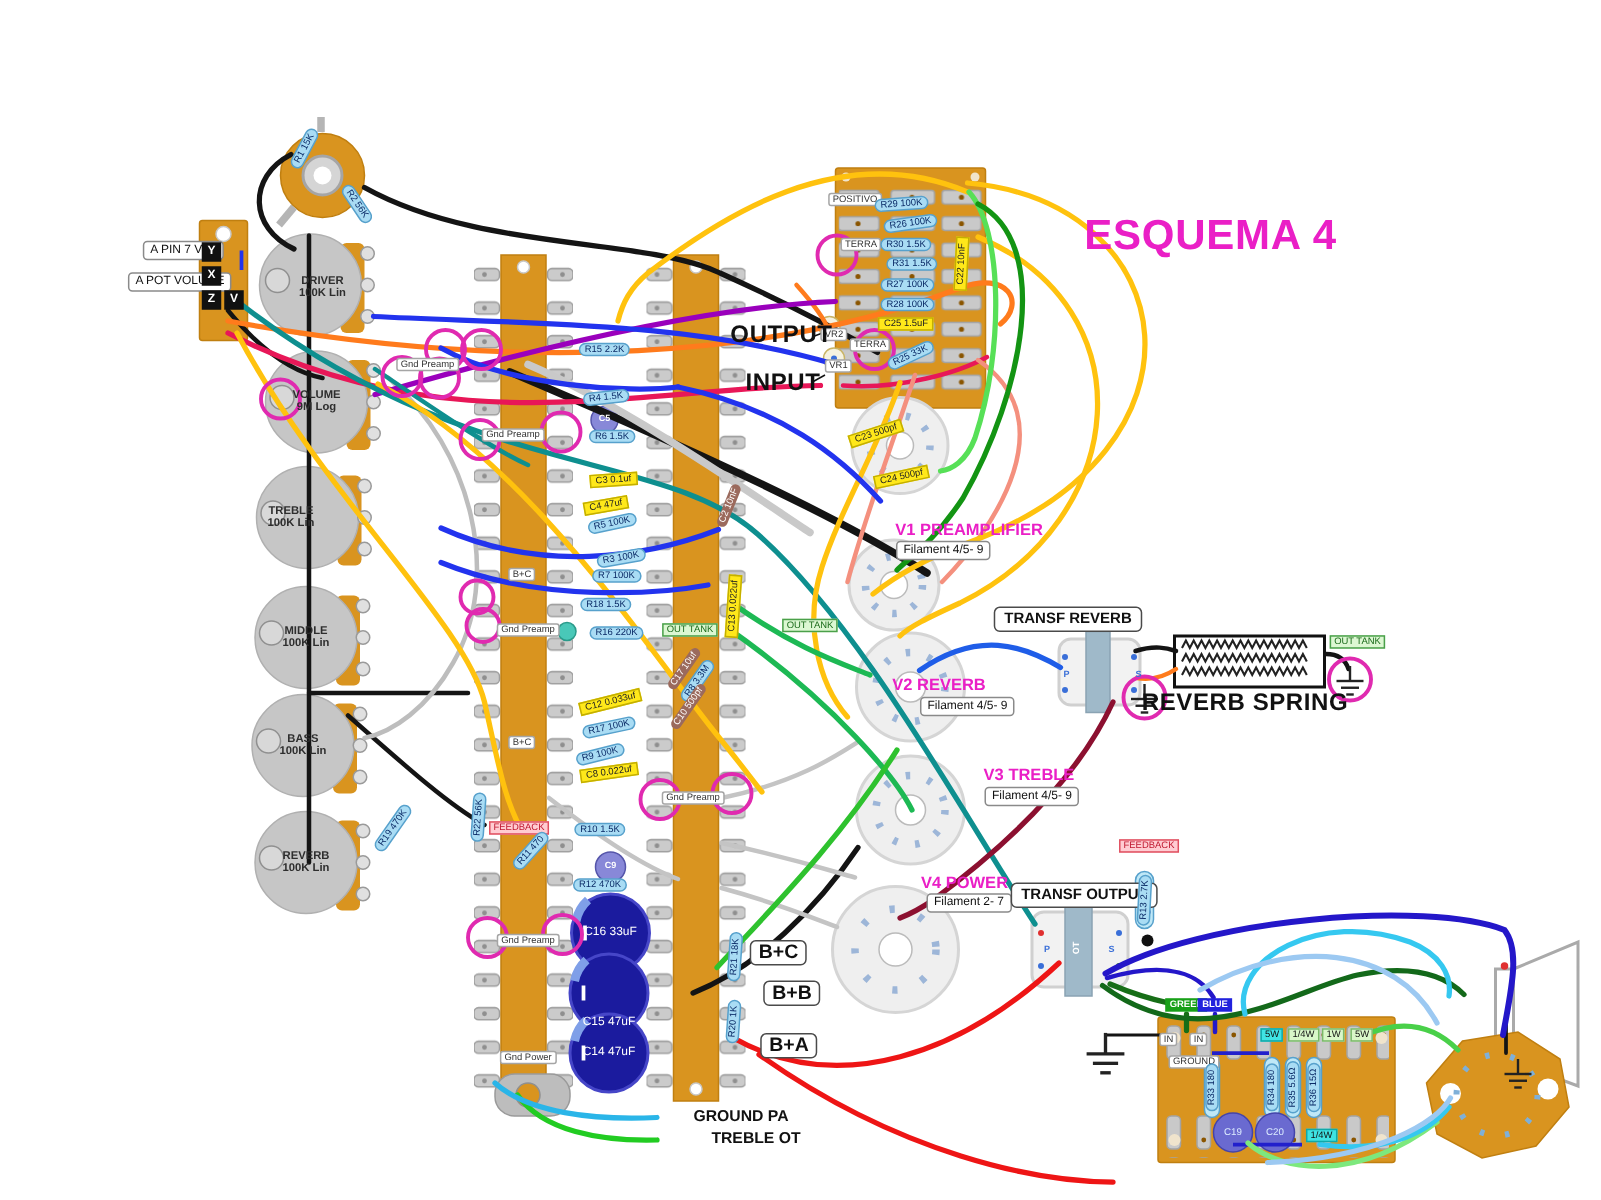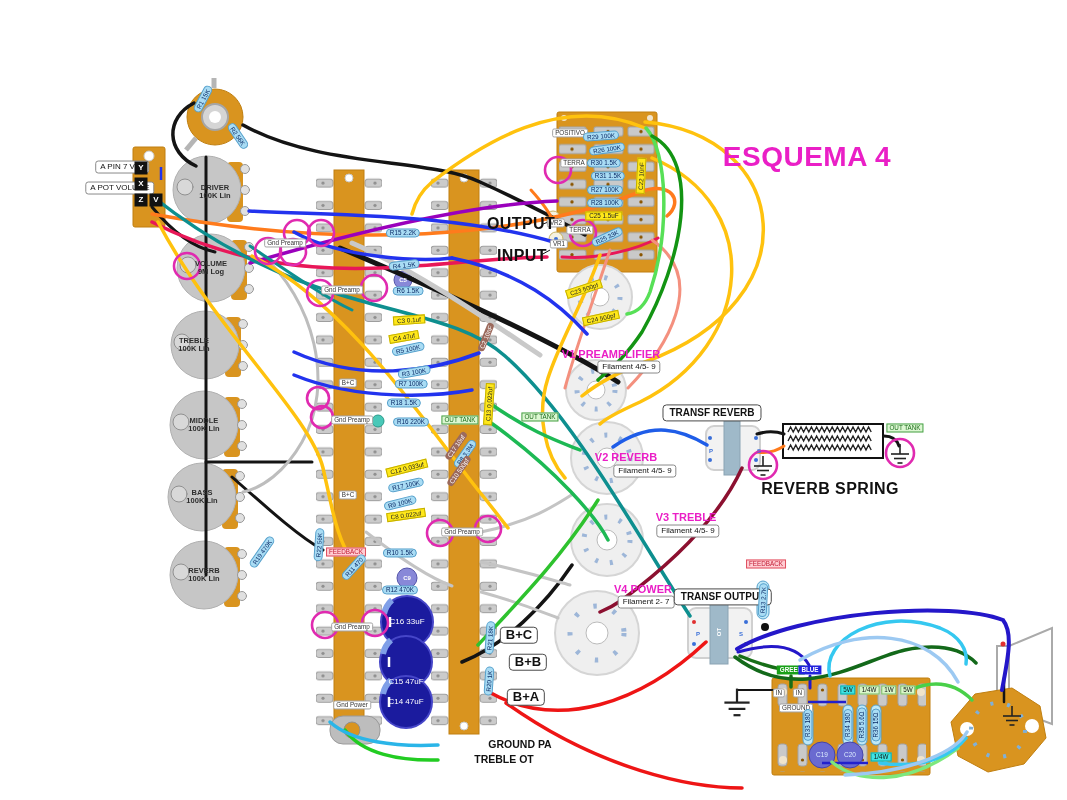--- a/index.html
+++ b/index.html
@@ -426,50 +426,50 @@
       <span class="lb res" style="left: 400px; top: 590px; transform: translate(-50%, -50%);">R12 470K</span>
       <span class="lb capw" style="left: 407px; top: 622px; transform: translate(-50%, -50%);">C16 33uF</span>
       <span class="lb capw" style="left: 406px; top: 682px; transform: translate(-50%, -50%);">C15 47uF</span>
       <span class="lb capw" style="left: 406px; top: 702px; transform: translate(-50%, -50%);">C14 47uF</span>
       <span class="lb res" style="left: 490px; top: 638px; transform: translate(-50%, -50%) rotate(-86deg);">R21 18K</span>
       <span class="lb res" style="left: 489px; top: 681px; transform: translate(-50%, -50%) rotate(-86deg);">R20 1K</span>
       <span class="lb bplus" style="left: 519px; top: 635px; transform: translate(-50%, -50%);">B+C</span>
       <span class="lb bplus" style="left: 528px; top: 662px; transform: translate(-50%, -50%);">B+B</span>
       <span class="lb bplus" style="left: 526px; top: 697px; transform: translate(-50%, -50%);">B+A</span>
       <span class="lb boxed-sm" style="left: 352px; top: 705px; transform: translate(-50%, -50%);">Gnd Power</span>
-      <span class="lb plain" style="left: 520px; top: 745px; transform: translate(-50%, -50%);">GROUND PA</span>
+      <span class="lb plain" style="left: 494px; top: 745px; transform: translate(-50%, -50%);">GROUND PA</span>
       <span class="lb plain" style="left: 504px; top: 760px; transform: translate(-50%, -50%);">TREBLE OT</span>
       <span class="lb boxed-sm" style="left: 570px; top: 133px; transform: translate(-50%, -50%);">POSITIVO</span>
       <span class="lb boxed-sm" style="left: 574px; top: 163px; transform: translate(-50%, -50%);">TERRA</span>
       <span class="lb boxed-sm" style="left: 580px; top: 230px; transform: translate(-50%, -50%);">TERRA</span>
       <span class="lb res" style="left: 601px; top: 136px; transform: translate(-50%, -50%) rotate(-4deg);">R29 100K</span>
       <span class="lb res" style="left: 607px; top: 149px; transform: translate(-50%, -50%) rotate(-8deg);">R26 100K</span>
       <span class="lb res" style="left: 604px; top: 163px; transform: translate(-50%, -50%);">R30 1.5K</span>
       <span class="lb res" style="left: 608px; top: 176px; transform: translate(-50%, -50%);">R31 1.5K</span>
       <span class="lb res" style="left: 605px; top: 190px; transform: translate(-50%, -50%);">R27 100K</span>
       <span class="lb res" style="left: 605px; top: 203px; transform: translate(-50%, -50%);">R28 100K</span>
       <span class="lb capy" style="left: 604px; top: 216px; transform: translate(-50%, -50%);">C25 1.5uF</span>
       <span class="lb res" style="left: 607px; top: 237px; transform: translate(-50%, -50%) rotate(-25deg);">R25 33K</span>
       <span class="lb capy" style="left: 641px; top: 176px; transform: translate(-50%, -50%) rotate(-87deg);">C22 10nF</span>
       <span class="lb boxed-sm" style="left: 556px; top: 223px; transform: translate(-50%, -50%);">VR2</span>
       <span class="lb boxed-sm" style="left: 559px; top: 244px; transform: translate(-50%, -50%);">VR1</span>
       <span class="lb plain-lg" style="left: 521px; top: 224px; transform: translate(-50%, -50%);">OUTPUT</span>
       <span class="lb plain-lg" style="left: 522px; top: 256px; transform: translate(-50%, -50%);">INPUT</span>
       <span class="lb capy" style="left: 584px; top: 289px; transform: translate(-50%, -50%) rotate(-18deg);">C23 500pf</span>
       <span class="lb capy" style="left: 601px; top: 318px; transform: translate(-50%, -50%) rotate(-12deg);">C24 500pf</span>
-      <span class="lb vlabel" style="left: 611px; top: 354px; transform: translate(-50%, -50%);">V1 PREAMPLIFIER</span>
+      <span class="lb vlabel" style="left: 646px; top: 354px; transform: translate(-50%, -50%);">V1 PREAMPLIFIER</span>
       <span class="lb boxed" style="left: 629px; top: 367px; transform: translate(-50%, -50%);">Filament 4/5- 9</span>
       <span class="lb vlabel" style="left: 626px; top: 457px; transform: translate(-50%, -50%);">V2 REVERB</span>
       <span class="lb boxed" style="left: 645px; top: 471px; transform: translate(-50%, -50%);">Filament 4/5- 9</span>
       <span class="lb vlabel" style="left: 686px; top: 517px; transform: translate(-50%, -50%);">V3 TREBLE</span>
       <span class="lb boxed" style="left: 688px; top: 531px; transform: translate(-50%, -50%);">Filament 4/5- 9</span>
       <span class="lb vlabel" style="left: 643px; top: 589px; transform: translate(-50%, -50%);">V4 POWER</span>
       <span class="lb boxed" style="left: 646px; top: 602px; transform: translate(-50%, -50%);">Filament 2- 7</span>
       <span class="lb boxed-lg" style="left: 712px; top: 413px; transform: translate(-50%, -50%);">TRANSF REVERB</span>
-      <span class="lb plain-lg" style="left: 830px; top: 489px; transform: translate(-50%, -50%);">REVERB SPRING</span>
+      <span class="lb plain-lg" style="left: 830px; top: 469px; transform: translate(-50%, -50%);">REVERB SPRING</span>
       <span class="lb outtank" style="left: 905px; top: 428px; transform: translate(-50%, -50%);">OUT TANK</span>
       <span class="lb boxed-lg" style="left: 723px; top: 597px; transform: translate(-50%, -50%);">TRANSF OUTPUT</span>
       <span class="lb feedback" style="left: 766px; top: 564px; transform: translate(-50%, -50%);">FEEDBACK</span>
       <span class="lb res" style="left: 763px; top: 600px; transform: translate(-50%, -50%) rotate(-87deg);">R13 2.7K</span>
       <span class="lb wiretag-green" style="left: 791px; top: 670px; transform: translate(-50%, -50%);">GREEN</span>
       <span class="lb wiretag-blue" style="left: 810px; top: 670px; transform: translate(-50%, -50%);">BLUE</span>
       <span class="lb tiny" style="left: 711px; top: 451px; transform: translate(-50%, -50%);">P</span>
       <span class="lb tiny" style="left: 759px; top: 451px; transform: translate(-50%, -50%);">S</span>
       <span class="lb tiny" style="left: 698px; top: 634px; transform: translate(-50%, -50%);">P</span>
       <span class="lb tiny" style="left: 741px; top: 634px; transform: translate(-50%, -50%);">S</span>

